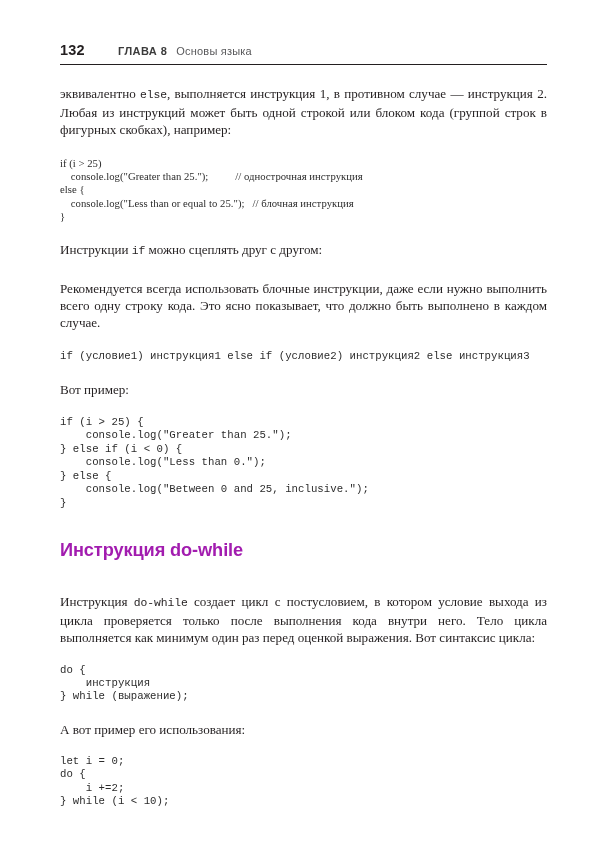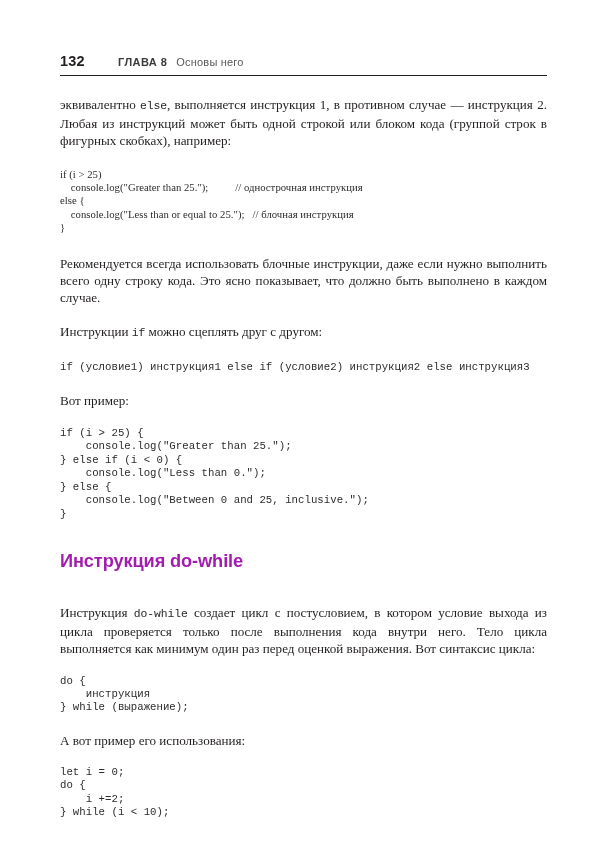--- a/index.html
+++ b/index.html
@@ -27,21 +27,21 @@
     position: absolute;
     left: 60px;
     top: 0;
     width: 487px;
   }
 
   
   .running-head {
     display: flex;
     align-items: baseline;
-    padding-top: 53px;
+    padding-top: 42px;
     font-family: "Liberation Sans", "DejaVu Sans", sans-serif;
   }
   .folio {
     font-size: 14.5px;
     font-weight: bold;
     color: #231f20;
     letter-spacing: 0.2px;
     min-width: 58px;
   }
   .chapter-label {
@@ -112,35 +112,35 @@
 </style>
 </head>
 <body>
 
 <div class="page">
   <div class="content">
 
     <div class="running-head">
       <span class="folio">132</span>
       <span class="chapter-label">ГЛАВА 8</span>
-      <span class="chapter-title">Основы него</span>
+      <span class="chapter-title">Основы языка</span>
     </div>
     <hr class="head-rule">
 
     <p class="body gap-top-lg"><span>эквивалентно </span><code class="inline">else</code><span>, выполняется инструкция 1, в противном случае — инструкция 2. Любая из инструкций может быть одной строкой или блоком кода (группой строк в фигурных скобках), например:</span></p>
 
     <pre class="code code-1">if (i &gt; 25)
     console.log("Greater than 25.");          // однострочная инструкция
 else {
     console.log("Less than or equal to 25.");   // блочная инструкция
 }</pre>
 
+    <p class="body gap-top-md"><span>Инструкции </span><code class="inline">if</code><span> можно сцеплять друг с другом:</span></p>
+
     <p class="body gap-top-lg">Рекомендуется всегда использовать блочные инструкции, даже если нужно выполнить всего одну строку кода. Это ясно показывает, что должно быть выполнено в каждом случае.</p>
-
-    <p class="body gap-top-md"><span>Инструкции </span><code class="inline">if</code><span> можно сцеплять друг с другом:</span></p>
 
     <pre class="code code-2">if (условие1) инструкция1 else if (условие2) инструкция2 else инструкция3</pre>
 
     <p class="body gap-top-md">Вот пример:</p>
 
     <pre class="code code-3">if (i &gt; 25) {
     console.log("Greater than 25.");
 } else if (i &lt; 0) {
     console.log("Less than 0.");
 } else {

